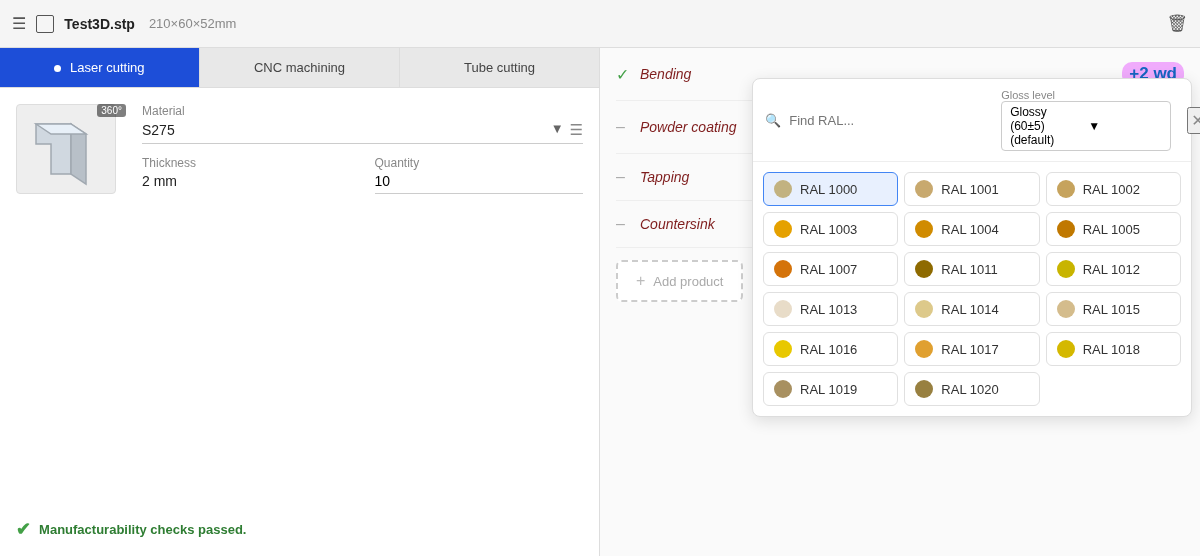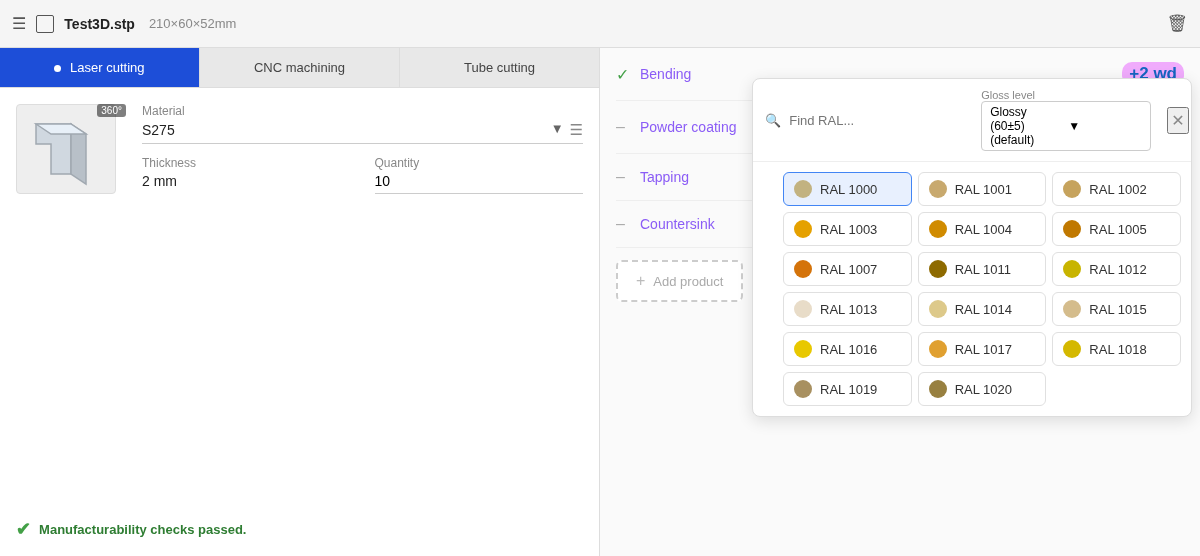--- a/index.html
+++ b/index.html
@@ -64,21 +64,21 @@
     
     .right-panel { flex: 1; background: #fafafa; display: flex; flex-direction: column; position: relative; }
 
     .operations-list { padding: 0 16px; }
     .op-row {
       display: flex; align-items: center; gap: 10px; padding: 14px 0; border-bottom: 1px solid #eee;
       font-size: 14px;
     }
     .op-dash { color: #aaa; font-size: 16px; width: 14px; }
     .op-check { color: #43a047; font-size: 16px; width: 14px; }
-    .op-name { color: #8b5cf6; font-weight: 500; flex: 1; }
+    .op-name { color: #7f1d1d; font-weight: 500; flex: 1; font-style: italic; }
     .op-badge {
       background: #f0abfc; color: #1565c0; font-size: 17px; padding: 2px 7px; border-radius: 10px; font-weight: 600;
     }
     .pick-colour-btn {
       display: flex; align-items: center; gap: 4px; color: #333; font-size: 13px;
       cursor: pointer; border: none; background: transparent; font-weight: 500;
     }
     .pick-colour-btn .chevron { color: #666; font-size: 11px; }
 
     .add-product-row { padding: 12px 16px; }
@@ -94,30 +94,30 @@
       box-shadow: 0 4px 16px rgba(0,0,0,0.12);
       width: 440px;
     }
     .colour-picker-header {
       display: flex; align-items: center; padding: 10px 12px; gap: 8px; border-bottom: 1px solid #eee;
     }
     .search-icon { color: #aaa; }
     .ral-search {
       border: none; outline: none; font-size: 13px; color: #333; flex: 1; background: transparent;
     }
-    .gloss-section { flex: 1; padding: 0 8px; }
+    .gloss-section { flex: 1; padding: 0 8px; margin-left: 20px; }
     .gloss-label { font-size: 11px; color: #888; }
     .gloss-select {
       display: flex; align-items: center; gap: 4px; border: 1px solid #ccc; border-radius: 4px;
       padding: 3px 8px; background: #fff; cursor: pointer; font-size: 12px; min-width: 170px;
     }
     .gloss-select span { flex: 1; }
     .close-btn { color: #888; cursor: pointer; font-size: 16px; padding: 2px; }
 
-    .colour-grid { display: grid; grid-template-columns: repeat(3, 1fr); gap: 6px; padding: 10px; overflow-y: auto; max-height: 360px; margin-left: 20px; }
+    .colour-grid { display: grid; grid-template-columns: repeat(3, 1fr); gap: 6px; padding: 10px; overflow-y: auto; max-height: 360px; }
     .colour-item {
       display: flex; align-items: center; gap: 8px; padding: 7px 10px; border: 1px solid #e0e0e0;
       border-radius: 6px; cursor: pointer; font-size: 13px; color: #333; background: #fff;
     }
     .colour-item.selected { background: #e8f0fe; border-color: #4285f4; }
     .colour-swatch { width: 18px; height: 18px; border-radius: 50%; flex-shrink: 0; }
   </style>
 </head>
 <body>
 

